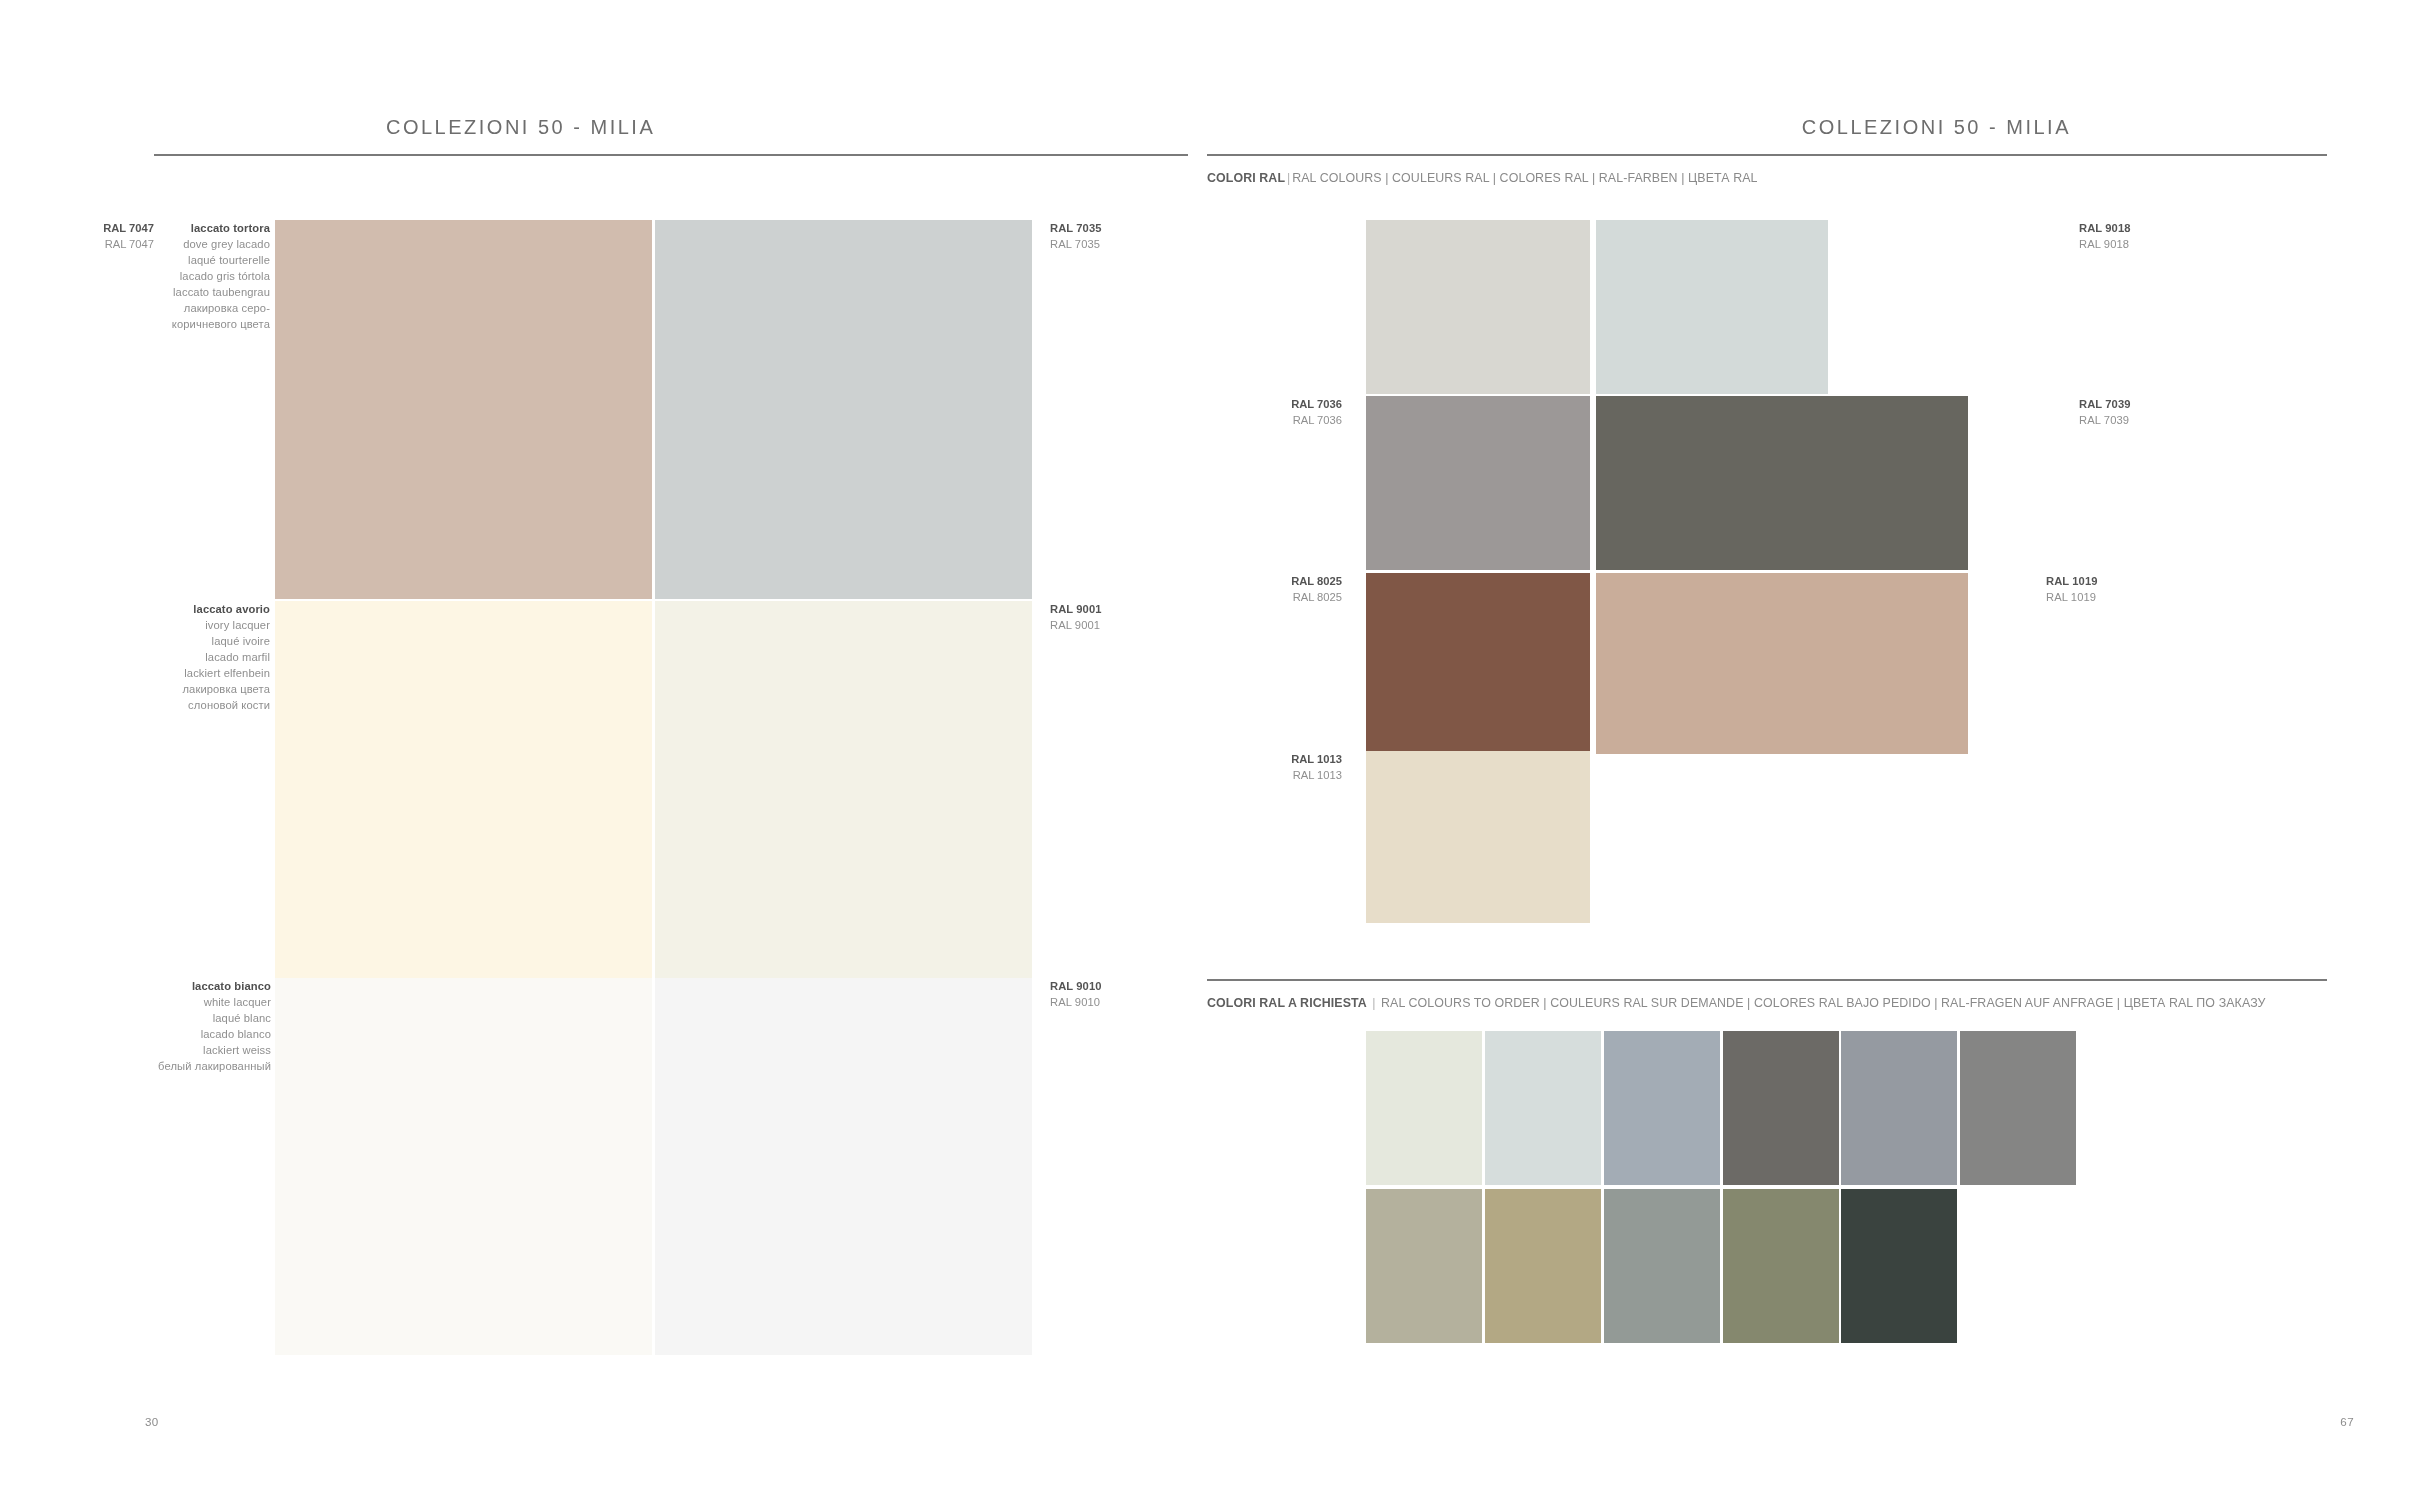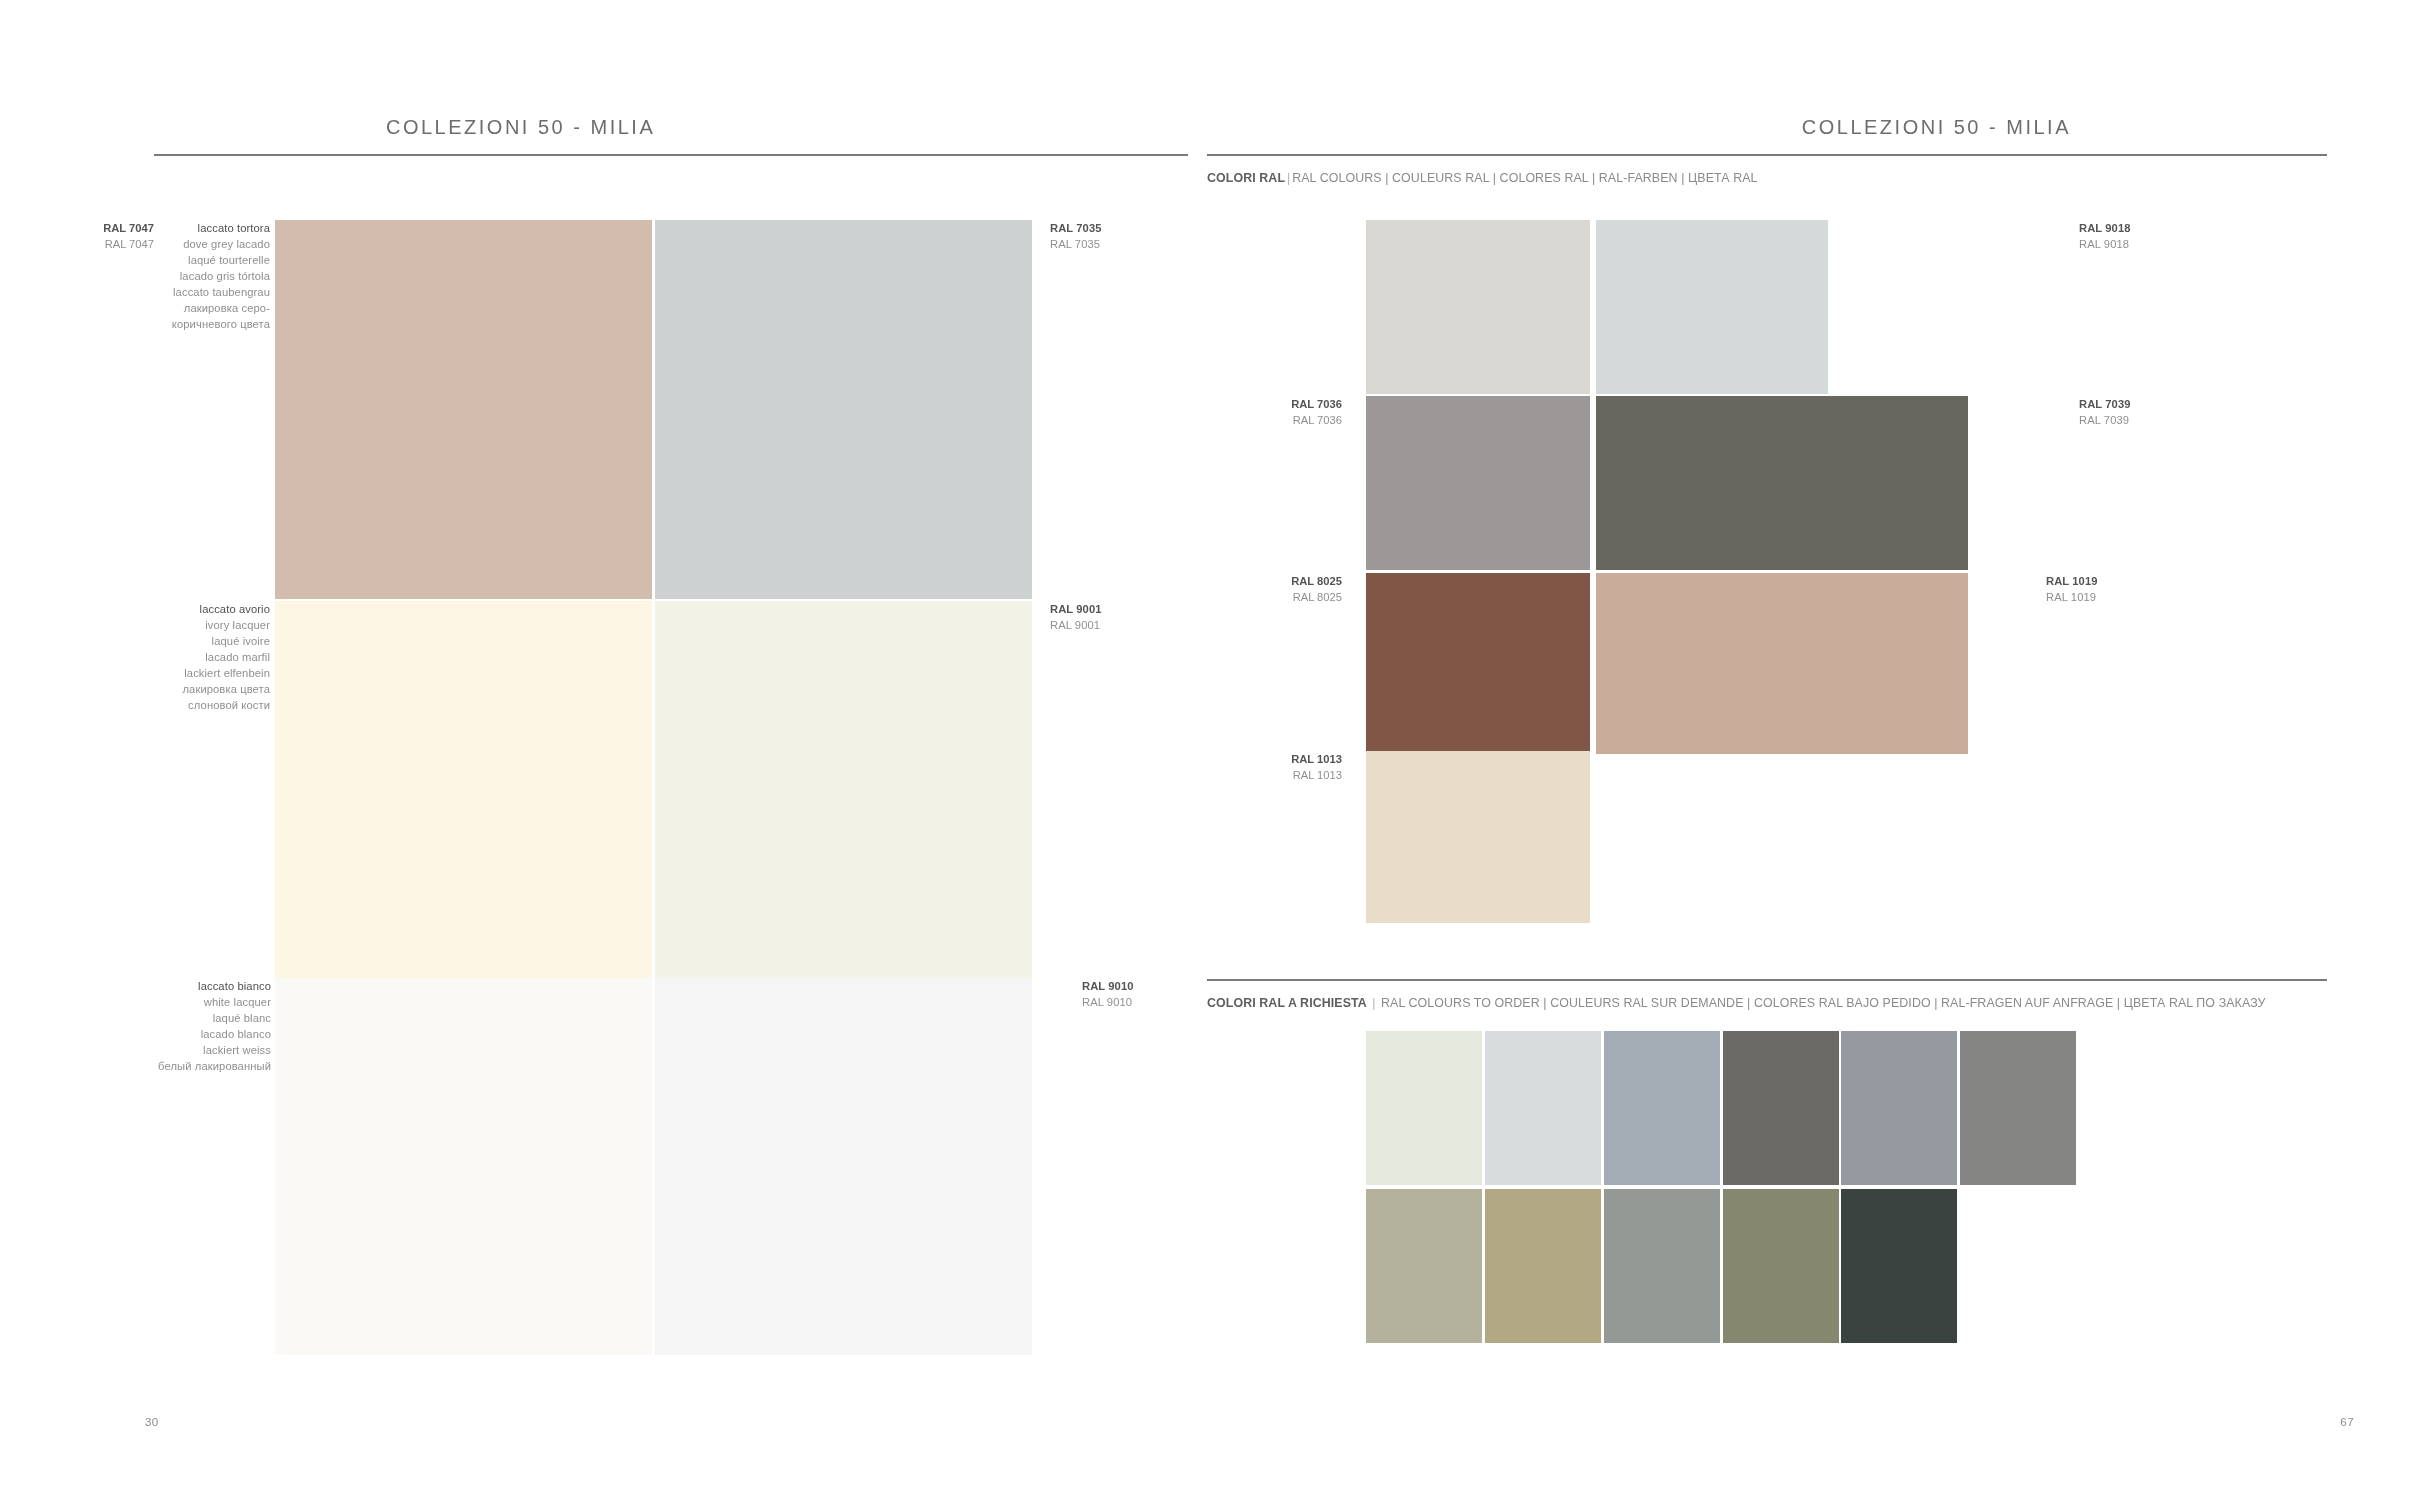--- a/index.html
+++ b/index.html
@@ -83,21 +83,21 @@
   .label-left {
     position: absolute;
     text-align: right;
     font-size: 11.2px;
     line-height: 16px;
     color: #8f8f8f;
     letter-spacing: 0.1px;
   }
   .label-left .name {
     color: #4f4f4f;
-    font-weight: 400;
+    font-weight: 700;
     display: block;
   }
   .label-left .tr { display: block; }
 
   .label-right {
     position: absolute;
     text-align: left;
     font-size: 11.2px;
     line-height: 16px;
     color: #8f8f8f;
@@ -194,21 +194,21 @@
       <div class="label-left" style="left:97px; width:174px; top:978px;">
         <span class="name">laccato bianco</span>
         <span class="tr">white lacquer</span>
         <span class="tr">laqué blanc</span>
         <span class="tr">lacado blanco</span>
         <span class="tr">lackiert weiss</span>
         <span class="tr">белый лакированный</span>
       </div>
       <div class="sw" id="sw-l2a" style="left: 275px; top: 978px; width: 377px; height: 377px; background: rgb(250, 249, 245);"></div>
       <div class="sw" id="sw-l2b" style="left: 655px; top: 978px; width: 377px; height: 377px; background: rgb(245, 245, 245);"></div>
-      <div class="label-right" style="left:1050px; top:978px; width:145px;margin-left:32px;">
+      <div class="label-right" style="left:1050px; top:978px; width:145px;">
         <span class="code-b">RAL 9010</span>
         <span class="code-n">RAL 9010</span>
       </div>
     </div>
 
     <div class="page-number">30</div>
   </div>
 
   <div class="page page-right">
 

